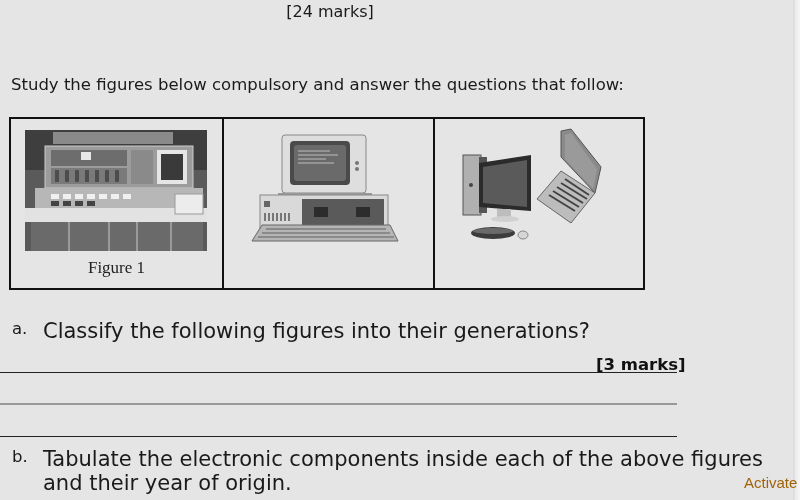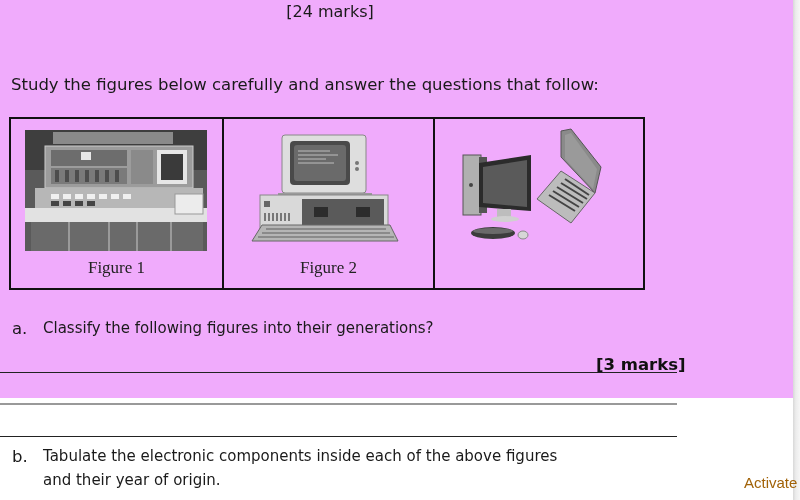--- a/index.html
+++ b/index.html
@@ -3,22 +3,22 @@
   <meta charset="utf-8">
   <style>
     html, body { margin: 0; padding: 0; }
     body {
       width: 800px; height: 500px; overflow: hidden; position: relative;
       background: #ffffff;
       font-family: "DejaVu Sans", sans-serif;
       color: #111;
     }
     .page {
-      position: absolute; left: 0; top: 0; width: 793px; height: 398px;
-      background: #f0abfc;
+      position: absolute; left: 0; top: 0; width: 793px; height: 500px;
+      background: #e5e5e5;
     }
     .right-gutter {
       position: absolute; left: 793px; top: 0; width: 7px; height: 500px;
       background: linear-gradient(to right, #d8d8d8, #ececec 40%, #f6f6f6);
     }
     .marks-top {
       position: absolute; top: 2px; left: 0; width: 660px; text-align: center;
       font-size: 16px; color: #1a1a1a;
     }
     .answer-line {
@@ -40,21 +40,21 @@
     .fig-cell + .fig-cell { border-left: 2px solid #111; }
     .c1 { width: 211px; }
     .c2 { width: 211px; }
     .c3 { flex: 1; }
     .fig-caption {
       position: absolute; bottom: 10px; left: 0; right: 0; text-align: center;
       font-family: "Liberation Serif", serif; font-size: 17px; color: #222;
     }
     .shape { position: absolute; }
     .q-text {
-      position: absolute; font-size: 15px; color: #1a1a1a;
+      position: absolute; font-size: 21px; color: #1a1a1a;
     }
     .q-label { position: absolute; font-size: 16.5px; color: #1a1a1a; }
     .marks {
       position: absolute; font-size: 16.5px; font-weight: bold; color: #111;
     }
     .rule {
       position: absolute; left: 0; width: 677px; height: 1px; background: #222;
     }
     .rule.light { background: #999; height: 2px; }
     .watermark {
@@ -64,21 +64,21 @@
     }
   </style>
 </head>
 <body>
 
 <div class="page">
 
   <div class="marks-top">[24 marks]</div>
 
 
-  <div class="instruction">Study the figures below carefully and answer the questions that follow:</div>
+  <div class="instruction">Study the figures below compulsory and answer the questions that follow:</div>
 
   <div class="fig-table">
 
     <div class="fig-cell c1">
       <svg class="shape" style="left:14px;top:11px;" width="182" height="121" viewBox="0 0 182 121">
         <rect x="0" y="0" width="182" height="121" fill="#5a5a5a"></rect>
         <rect x="0" y="0" width="182" height="40" fill="#3e3e3e"></rect>
         <rect x="28" y="2" width="120" height="12" fill="#8a8a8a"></rect>
         <rect x="20" y="16" width="148" height="42" fill="#9c9c9c" stroke="#ccc" stroke-width="1"></rect>
         <rect x="26" y="20" width="76" height="16" fill="#6d6d6d"></rect>
@@ -153,21 +153,20 @@
         <rect x="60" y="66" width="82" height="26" fill="#5a5a5a"></rect>
         <rect x="72" y="74" width="14" height="10" fill="#2c2c2c"></rect>
         <rect x="114" y="74" width="14" height="10" fill="#2c2c2c"></rect>
         <polygon points="10,108 20,92 148,92 156,108" fill="#b5b5b5" stroke="#666" stroke-width="1"></polygon>
         <g fill="#8a8a8a">
           <rect x="24" y="95" width="120" height="2"></rect>
           <rect x="20" y="99" width="128" height="2"></rect>
           <rect x="16" y="103" width="136" height="2"></rect>
         </g>
       </svg>
-      <div class="fig-caption">Figure 2</div>
     </div>
 
     <div class="fig-cell c3">
       <svg class="shape" style="left:26px;top:8px;" width="150" height="118" viewBox="0 0 150 118">
 
         <rect x="2" y="28" width="18" height="60" fill="#b0b0b0" stroke="#555" stroke-width="1"></rect>
         <rect x="18" y="30" width="8" height="56" fill="#555"></rect>
         <circle cx="10" cy="58" r="2" fill="#444"></circle>
 
         <polygon points="18,36 70,28 70,84 18,80" fill="#2b2b2b"></polygon>

